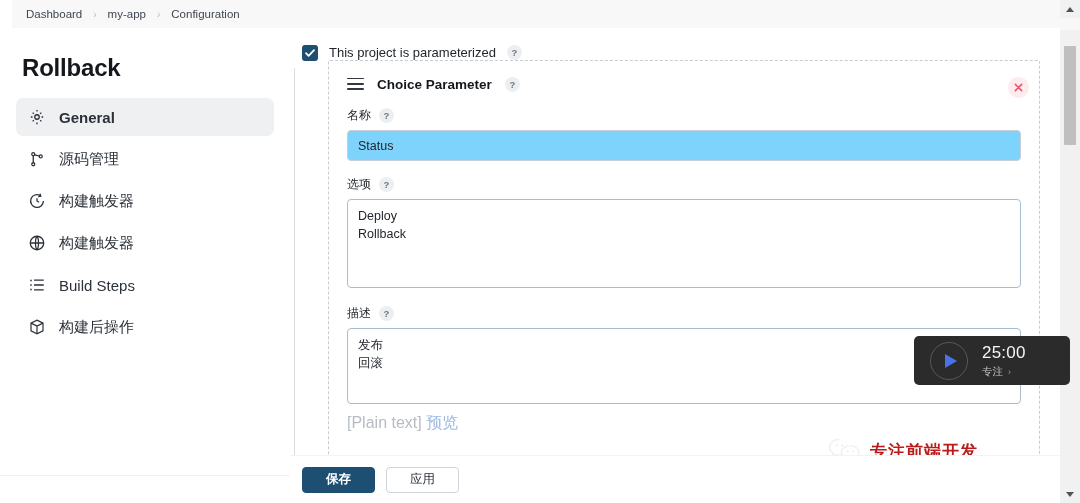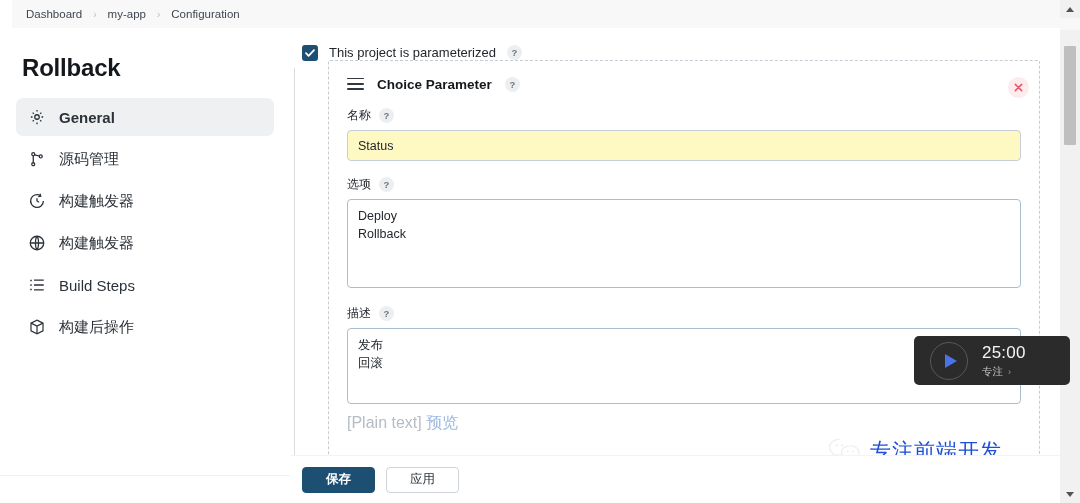--- a/index.html
+++ b/index.html
@@ -120,21 +120,21 @@
   .del-btn svg { width: 9px; height: 9px; }
 
   .field { padding: 0 4px; }
   .field-label {
     display: flex; align-items: center; gap: 8px;
     font-size: 12px; color: #22272d; margin-bottom: 6px;
   }
   .txt-input {
     width: 100%; height: 31px; border: 1px solid #c8ced5; border-radius: 4px;
     font-family: "Liberation Sans", sans-serif; font-size: 12.5px; color: #22272d;
-    padding: 0 10px; background: #fef9c3; outline: none;
+    padding: 0 10px; background: #7dd3fc; outline: none;
   }
   .txt-area {
     width: 100%; border: 1px solid #a8bdcf; border-radius: 4px;
     font-family: "Liberation Sans", sans-serif; font-size: 12.5px; color: #22272d;
     padding: 7px 10px; background: #fff; outline: none; resize: none;
     line-height: 1.45;
   }
   .mt16 { margin-top: 15px; }
   .mt14 { margin-top: 13px; }
   .plain-note {
@@ -215,21 +215,21 @@
   .timer-sub span.chev { color: #9a9ea3; font-size: 9px; }
 
   
   .watermark {
     position: absolute; left: 828px; top: 434px; height: 34px;
     display: flex; align-items: center; gap: 8px;
     z-index: 4; pointer-events: none;
   }
   .wm-ico { width: 34px; height: 28px; opacity: 0.5; }
   .wm-text {
-    font-size: 21px; color: #1d4ed8; font-weight: 400;
+    font-size: 17px; color: #b91c1c; font-weight: 700;
     letter-spacing: 1px; white-space: nowrap;
   }
 </style>
 </head>
 <body>
 
 <div id="app">
 
   <div class="ghost-top">
     <div class="ghost-pill"></div>

